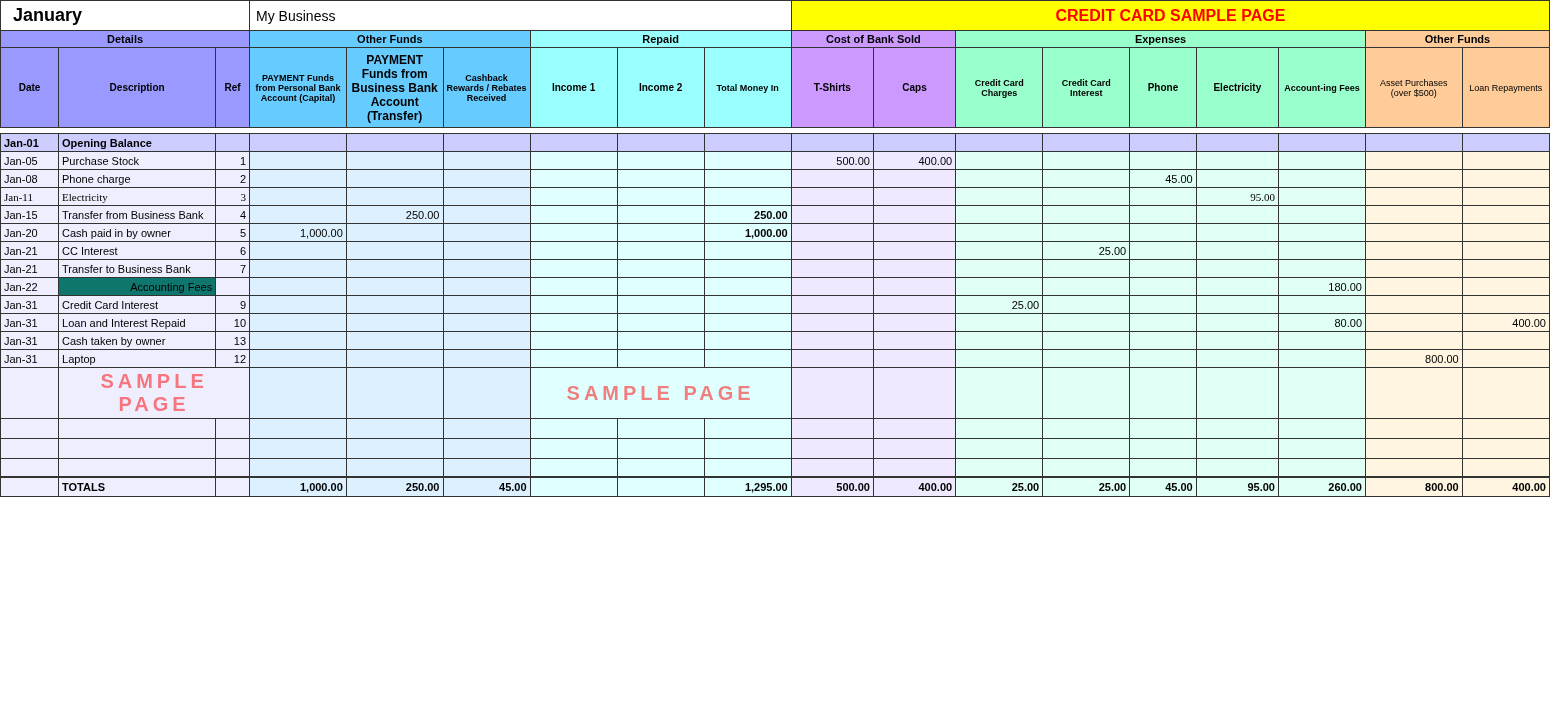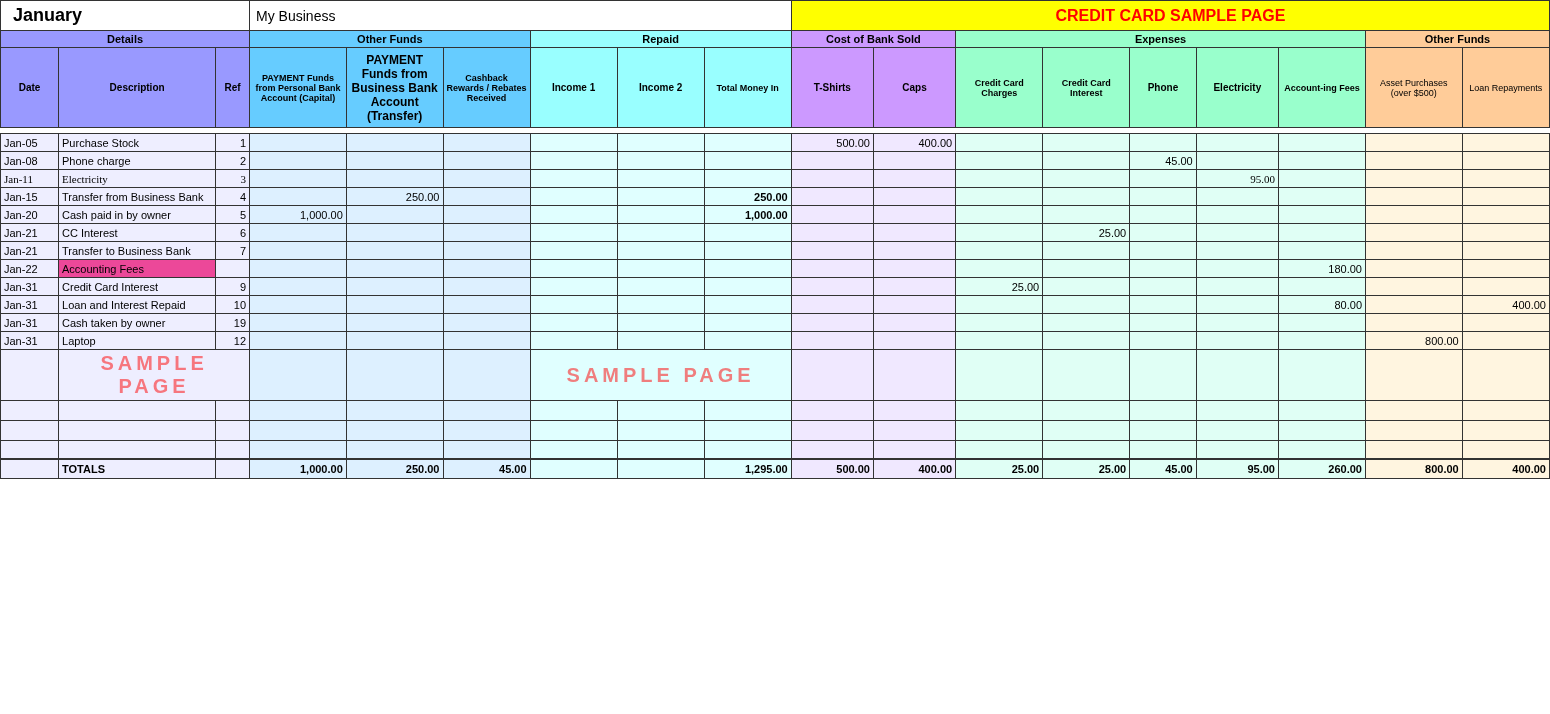--- a/index.html
+++ b/index.html
@@ -110,20 +110,40 @@
       <td class="col-header-expenses" style="font-size:10px;">Phone</td>
       <td class="col-header-expenses" style="font-size:10px;">Electricity</td>
       <td class="col-header-expenses" style="font-size:9px;">Account-ing Fees</td>
       <td class="col-header-other2" style="font-size:9px;">Asset Purchases (over $500)</td>
       <td class="col-header-other2" style="font-size:9px;">Loan Repayments</td>
     </tr>
 
     <tr style="height:6px;">
       <td colspan="18" style="border:none;background:#fff;"></td>
     </tr>
+  <tr style="height: 18px;">
+          <td style="background: rgb(204, 204, 255); font-size: 11px; font-weight: bold; text-align: left;">Jan-01</td>
+          <td style="background: rgb(204, 204, 255); font-size: 11px; font-weight: bold; text-align: left;">Opening Balance</td>
+          <td style="background: rgb(204, 204, 255); font-size: 11px; font-weight: bold; text-align: right;"></td>
+          <td style="background: rgb(204, 204, 255); font-size: 11px; font-weight: bold; text-align: right;"></td>
+          <td style="background: rgb(204, 204, 255); font-size: 11px; font-weight: bold; text-align: right;"></td>
+          <td style="background: rgb(204, 204, 255); font-size: 11px; font-weight: bold; text-align: right;"></td>
+          <td style="background: rgb(204, 204, 255); font-size: 11px; font-weight: bold; text-align: right;"></td>
+          <td style="background: rgb(204, 204, 255); font-size: 11px; font-weight: bold; text-align: right;"></td>
+          <td style="background: rgb(204, 204, 255); font-size: 11px; font-weight: bold; text-align: right;"></td>
+          <td style="background: rgb(204, 204, 255); font-size: 11px; font-weight: bold; text-align: right;"></td>
+          <td style="background: rgb(204, 204, 255); font-size: 11px; font-weight: bold; text-align: right;"></td>
+          <td style="background: rgb(204, 204, 255); font-size: 11px; font-weight: bold; text-align: right;"></td>
+          <td style="background: rgb(204, 204, 255); font-size: 11px; font-weight: bold; text-align: right;"></td>
+          <td style="background: rgb(204, 204, 255); font-size: 11px; font-weight: bold; text-align: right;"></td>
+          <td style="background: rgb(204, 204, 255); font-size: 11px; font-weight: bold; text-align: right;"></td>
+          <td style="background: rgb(204, 204, 255); font-size: 11px; font-weight: bold; text-align: right;"></td>
+          <td style="background: rgb(204, 204, 255); font-size: 11px; font-weight: bold; text-align: right;"></td>
+          <td style="background: rgb(204, 204, 255); font-size: 11px; font-weight: bold; text-align: right;"></td>
+        </tr>
         <tr style="height: 18px;">
           <td style="background: rgb(238, 238, 255); font-size: 11px; text-align: left;">Jan-05</td>
           <td style="background: rgb(238, 238, 255); font-size: 11px; text-align: left;">Purchase Stock</td>
           <td style="background: rgb(238, 238, 255); font-size: 11px; text-align: right;">1</td>
           <td style="background: rgb(221, 240, 255); font-size: 11px; text-align: right;"></td>
           <td style="background: rgb(221, 240, 255); font-size: 11px; text-align: right;"></td>
           <td style="background: rgb(221, 240, 255); font-size: 11px; text-align: right;"></td>
           <td style="background: rgb(224, 255, 255); font-size: 11px; text-align: right;"></td>
           <td style="background: rgb(224, 255, 255); font-size: 11px; text-align: right;"></td>
           <td style="background: rgb(224, 255, 255); font-size: 11px; text-align: right;"></td>
@@ -252,21 +272,21 @@
           <td style="background: rgb(224, 255, 245); font-size: 11px; text-align: right;"></td>
           <td style="background: rgb(224, 255, 245); font-size: 11px; text-align: right;"></td>
           <td style="background: rgb(224, 255, 245); font-size: 11px; text-align: right;"></td>
           <td style="background: rgb(224, 255, 245); font-size: 11px; text-align: right;"></td>
           <td style="background: rgb(224, 255, 245); font-size: 11px; text-align: right;"></td>
           <td style="background: rgb(255, 245, 224); font-size: 11px; text-align: right;"></td>
           <td style="background: rgb(255, 245, 224); font-size: 11px; text-align: right;"></td>
         </tr>
         <tr style="height: 18px;">
           <td style="background: rgb(238, 238, 255); font-size: 11px; text-align: left;">Jan-22</td>
-          <td style="background: #ec4899; font-size: 11px; text-align: left;">Accounting Fees</td>
+          <td style="background: #0f766e; font-size: 11px; text-align: right;">Accounting Fees</td>
           <td style="background: rgb(238, 238, 255); font-size: 11px; text-align: right;"></td>
           <td style="background: rgb(221, 240, 255); font-size: 11px; text-align: right;"></td>
           <td style="background: rgb(221, 240, 255); font-size: 11px; text-align: right;"></td>
           <td style="background: rgb(221, 240, 255); font-size: 11px; text-align: right;"></td>
           <td style="background: rgb(224, 255, 255); font-size: 11px; text-align: right;"></td>
           <td style="background: rgb(224, 255, 255); font-size: 11px; text-align: right;"></td>
           <td style="background: rgb(224, 255, 255); font-size: 11px; text-align: right;"></td>
           <td style="background: rgb(240, 232, 255); font-size: 11px; text-align: right;"></td>
           <td style="background: rgb(240, 232, 255); font-size: 11px; text-align: right;"></td>
           <td style="background: rgb(224, 255, 245); font-size: 11px; text-align: right;"></td>
@@ -313,21 +333,21 @@
           <td style="background: rgb(224, 255, 245); font-size: 11px; text-align: right;"></td>
           <td style="background: rgb(224, 255, 245); font-size: 11px; text-align: right;"></td>
           <td style="background: rgb(224, 255, 245); font-size: 11px; text-align: right;"></td>
           <td style="background: rgb(224, 255, 245); font-size: 11px; text-align: right;">80.00</td>
           <td style="background: rgb(255, 245, 224); font-size: 11px; text-align: right;"></td>
           <td style="background: rgb(255, 245, 224); font-size: 11px; text-align: right;">400.00</td>
         </tr>
         <tr style="height: 18px;">
           <td style="background: rgb(238, 238, 255); font-size: 11px; text-align: left;">Jan-31</td>
           <td style="background: rgb(238, 238, 255); font-size: 11px; text-align: left;">Cash taken by owner</td>
-          <td style="background: rgb(238, 238, 255); font-size: 11px; text-align: right;">19</td>
+          <td style="background: rgb(238, 238, 255); font-size: 11px; text-align: right;">13</td>
           <td style="background: rgb(221, 240, 255); font-size: 11px; text-align: right;"></td>
           <td style="background: rgb(221, 240, 255); font-size: 11px; text-align: right;"></td>
           <td style="background: rgb(221, 240, 255); font-size: 11px; text-align: right;"></td>
           <td style="background: rgb(224, 255, 255); font-size: 11px; text-align: right;"></td>
           <td style="background: rgb(224, 255, 255); font-size: 11px; text-align: right;"></td>
           <td style="background: rgb(224, 255, 255); font-size: 11px; text-align: right;"></td>
           <td style="background: rgb(240, 232, 255); font-size: 11px; text-align: right;"></td>
           <td style="background: rgb(240, 232, 255); font-size: 11px; text-align: right;"></td>
           <td style="background: rgb(224, 255, 245); font-size: 11px; text-align: right;"></td>
           <td style="background: rgb(224, 255, 245); font-size: 11px; text-align: right;"></td>

